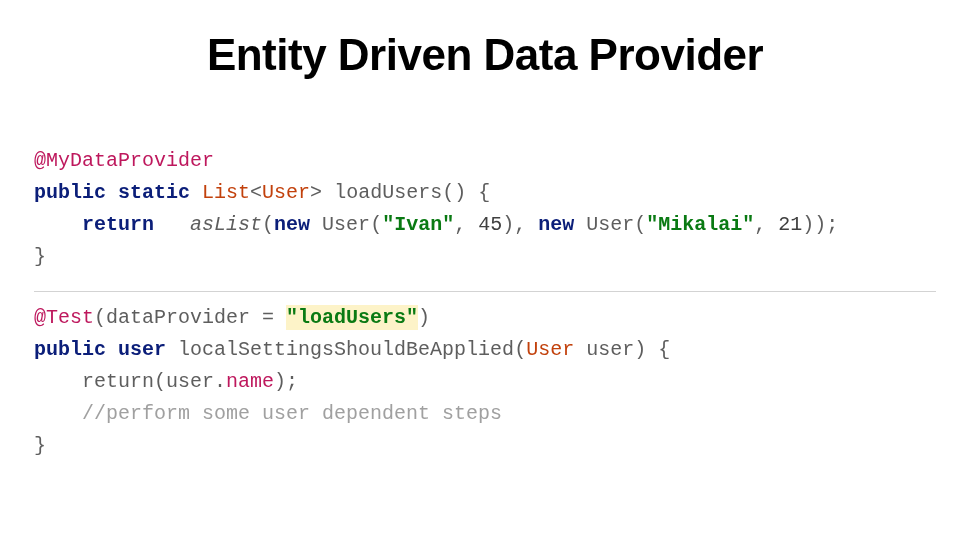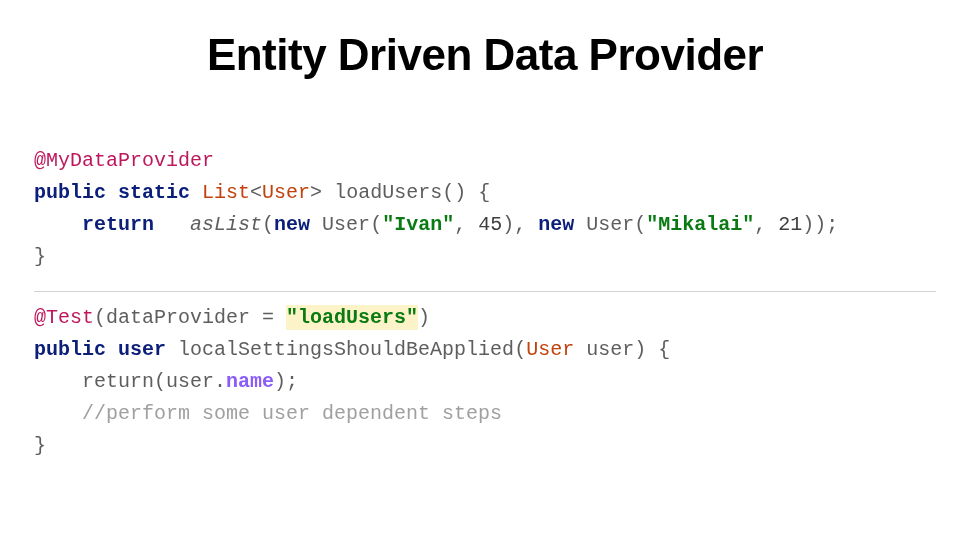--- a/index.html
+++ b/index.html
@@ -40,21 +40,21 @@
       margin: 18px 0 10px 0;
     }
     .tok-annotation { color: #be185d; }
     .tok-keyword { color: #0b1e79; font-weight: bold; }
     .tok-type { color: #c2410c; }
     .tok-ident { color: #5e5e5e; }
     .tok-punct { color: #5e5e5e; }
     .tok-string { color: #0a7a13; font-weight: bold; }
     .tok-number { color: #404040; }
     .tok-static-italic { font-style: italic; margin-left: 24px; }
-    .tok-field { color: #8b5cf6; font-weight: bold; }
+    .tok-field { color: #be185d; font-weight: normal; }
     .tok-comment { color: #a0a0a0; }
     .highlight {
       background: #fdf3c8;
       padding: 1px 0;
     }
   </style>
 </head>
 <body>
 
 <div class="slide">

